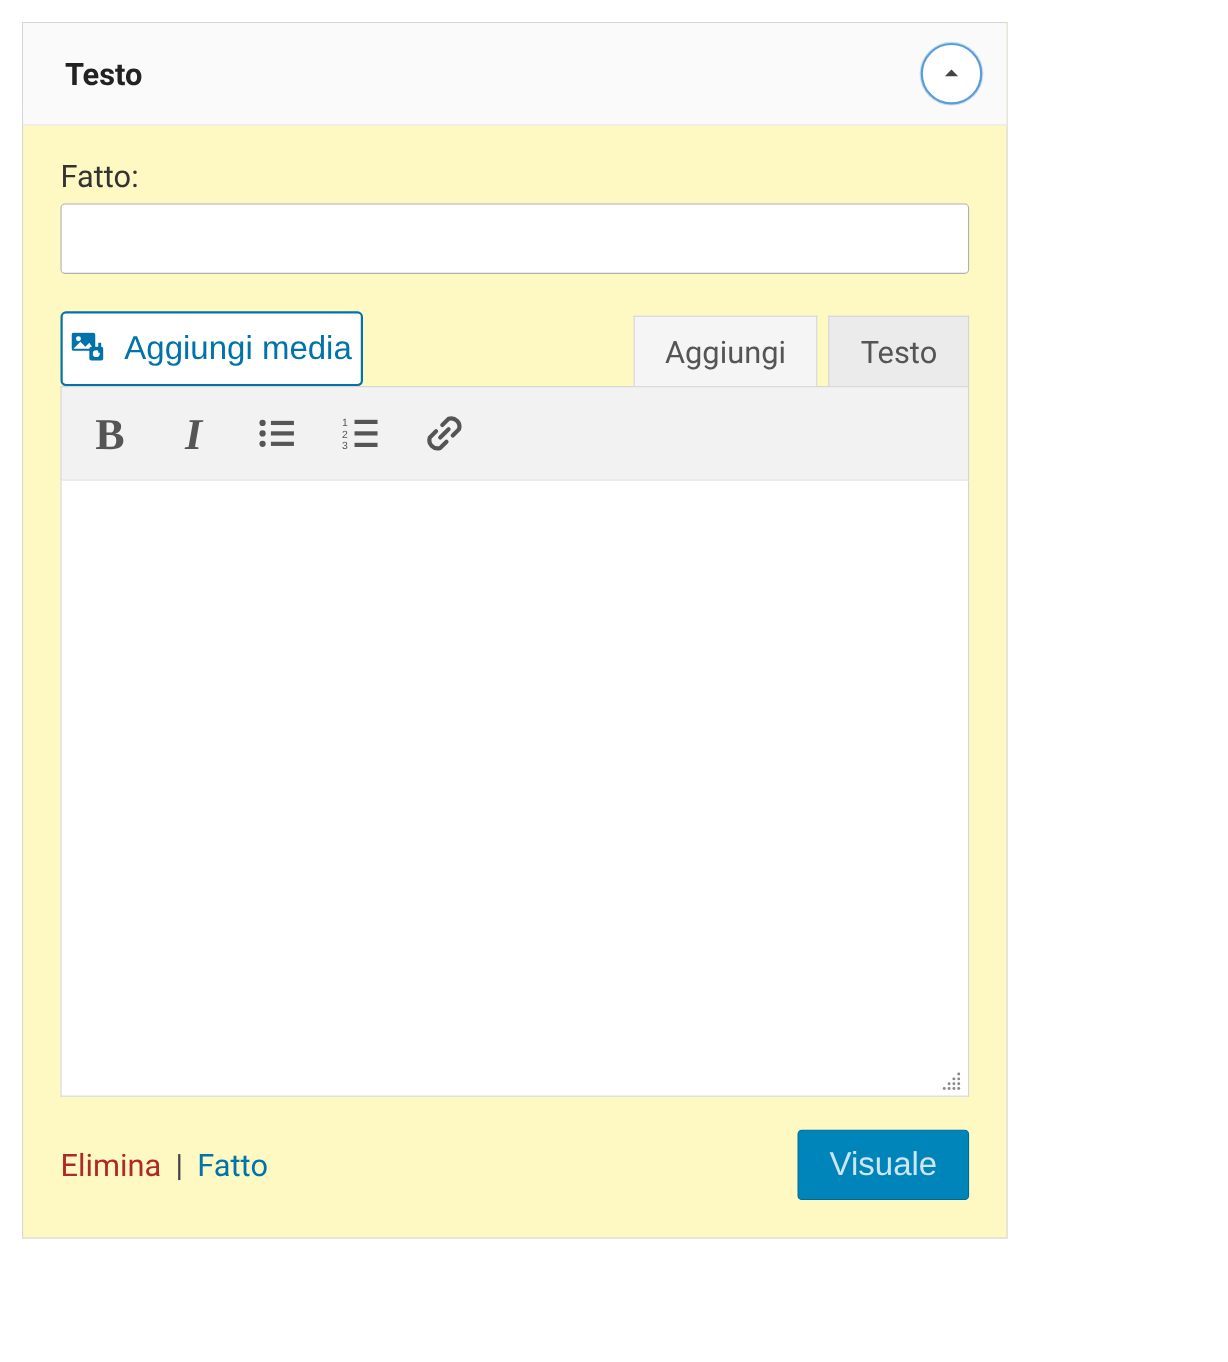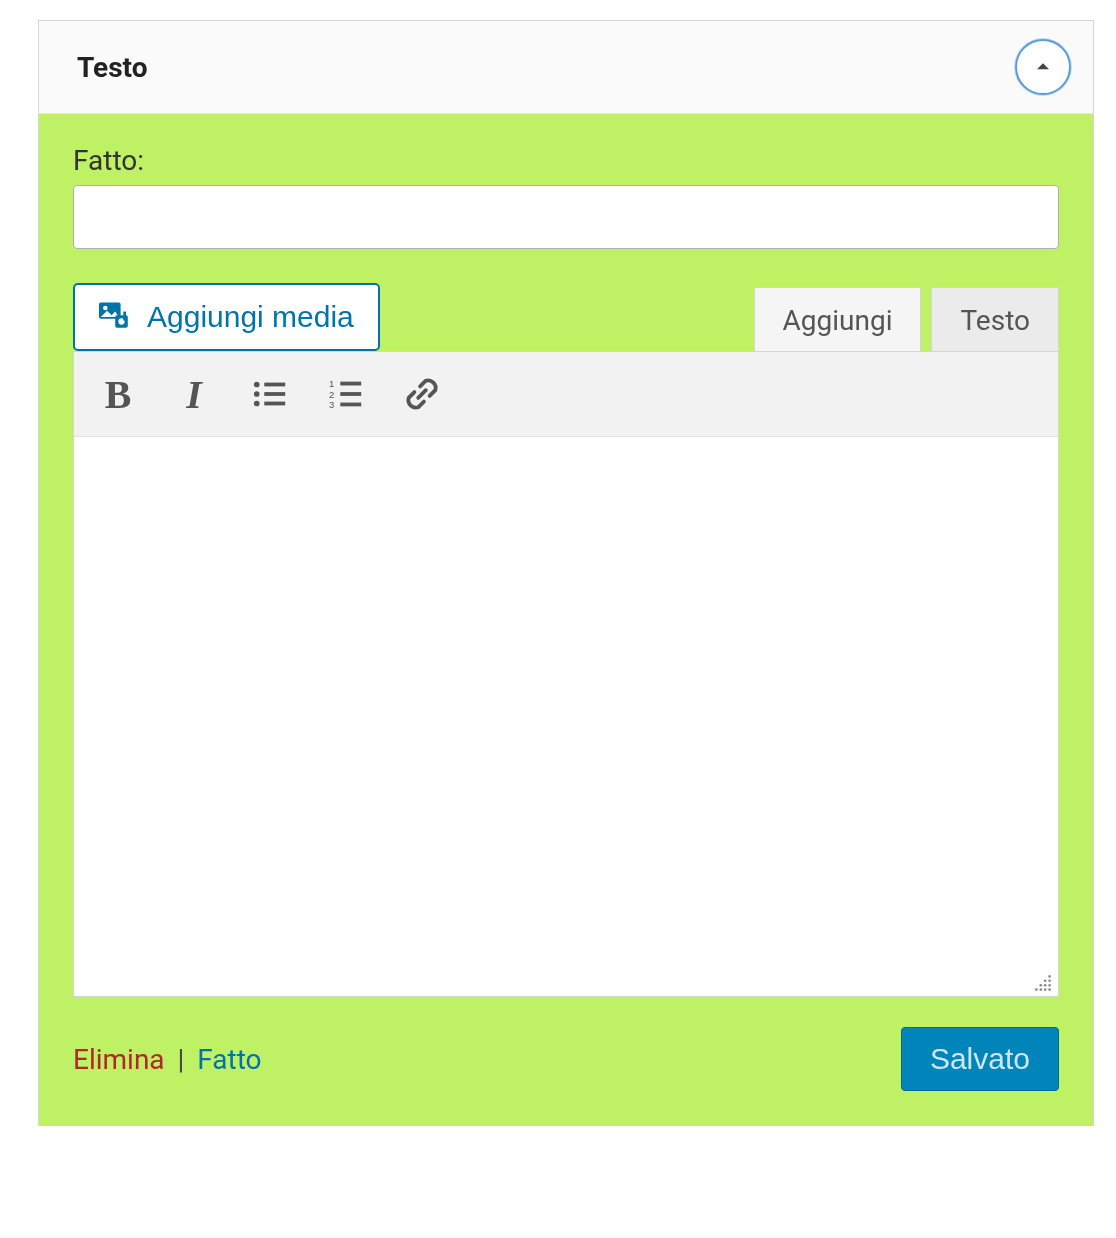--- a/index.html
+++ b/index.html
@@ -2,24 +2,23 @@
 <html><head>
   <meta charset="utf-8">
   <style>
     * { box-sizing: border-box; margin: 0; padding: 0; }
     body {
       font-family: -apple-system, BlinkMacSystemFont, "Segoe UI", Roboto, sans-serif;
       background: #fff;
       padding: 20px;
     }
     .widget {
-      width: 1056px;
-      border: 1px solid #d5d5d5;
-      background: #bef264;
-      margin-left: 18px;
+      width: 896px;
+      border: 1px solid #d5d5d5;
+      background: #fef9c3;
     }
     .widget-header {
       display: flex;
       justify-content: space-between;
       align-items: center;
       padding: 18px 22px 18px 38px;
       background: #fafafa;
       border-bottom: 1px solid #e5e5e5;
     }
     .widget-title {
@@ -60,21 +59,21 @@
       margin-top: 34px;
       display: flex;
       justify-content: space-between;
       align-items: flex-end;
     }
     .add-media-btn {
       display: inline-flex;
       align-items: center;
       gap: 12px;
       height: 68px;
-      padding: 0 24px;
+      padding: 0 8px;
       border: 2px solid #0073aa;
       background: #fff;
       color: #0073aa;
       border-radius: 5px;
       font-size: 30px;
       cursor: pointer;
     }
     .add-media-btn svg { width: 36px; height: 30px; fill: #0073aa; }
     .tabs { display: flex; gap: 10px; }
     .tab {
@@ -223,16 +222,16 @@
           <circle cx="8" cy="16" r="1.2" fill="#888"></circle>
           <circle cx="12" cy="16" r="1.2" fill="#888"></circle>
           <circle cx="16" cy="16" r="1.2" fill="#888"></circle>
       </svg>
     </div>
 
     <div class="footer">
       <div class="footer-links">
         <a class="link-delete">Elimina</a><span class="sep"> | </span><a class="link-done">Fatto</a>
       </div>
-      <button class="saved-btn">Salvato</button>
+      <button class="saved-btn">Visuale</button>
     </div>
   </div>
 </div>
 
 </body></html>

